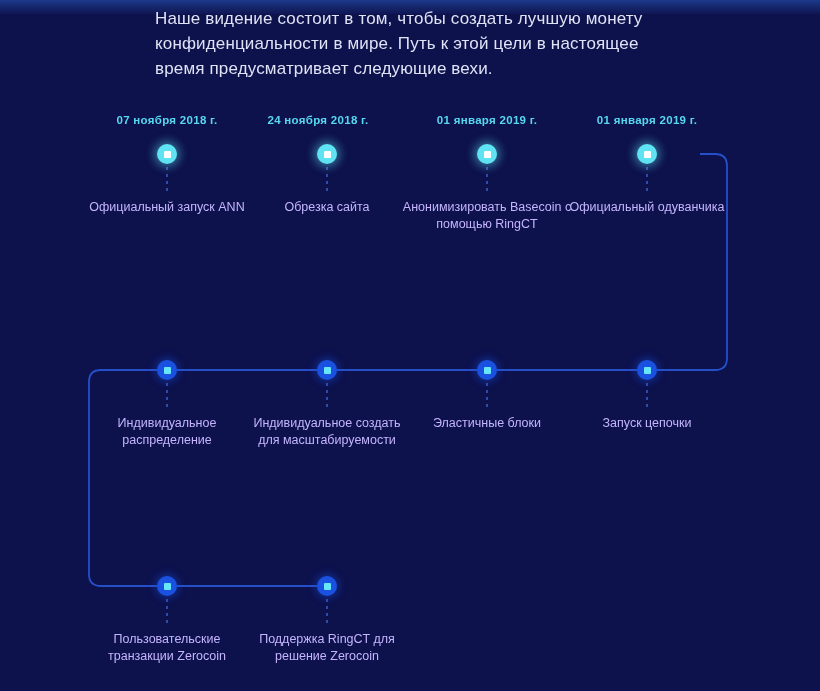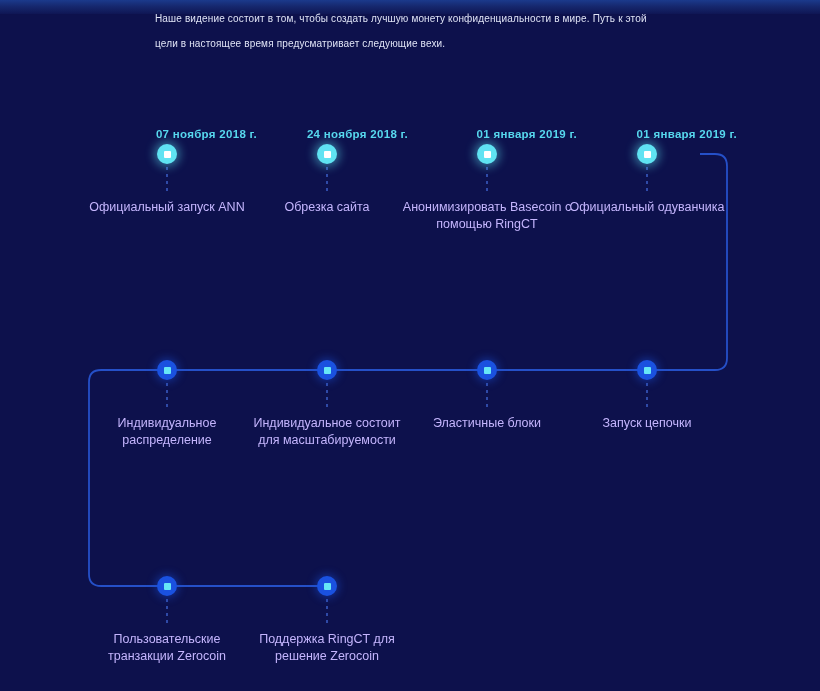--- a/index.html
+++ b/index.html
@@ -14,21 +14,21 @@
     position:absolute; left:0; top:0; width:820px; height:14px;
     background:linear-gradient(to bottom,#1b3a8c 0%, #16286e 45%, #0f1654 100%);
     z-index:0;
   }
   #intro{
     position:absolute; left:155px; top:6px; width:500px;
     z-index:4;
   }
   #intro p{
     color:#dfe3f5;
-    font-size:10px;
+    font-size:17px;
     line-height:25px;
     letter-spacing:.15px;
   }
 
   
   #canvas{
     position:absolute; left:0; top:0; width:820px; height:691px; z-index:1;
   }
 
   
@@ -50,26 +50,25 @@
     box-shadow:0 0 8px 2px rgba(26,81,224,.45);
   }
   .node.blue .core{
     width:7px; height:7px; background:#66e7f7; border-radius:1px;
   }
 
   
   .date{
     position:absolute; z-index:3;
     width:180px; margin-left:-90px;
-    text-align:right;
+    text-align:center;
     color:#57d8ee;
     font-size:11.5px;
     font-weight:bold;
     letter-spacing:.3px;
-    margin-top:14px;
   }
   .milestone{
     position:absolute; z-index:3;
     width:170px; margin-left:-85px;
     text-align:center;
     color:#c4b5fd;
     font-size:12.5px;
     line-height:17px;
   }
 </style>
@@ -150,21 +149,21 @@
     <span class="core"></span>
   </div>
 <div class="node blue" style="left:487px; top:370px;">
     <span class="core"></span>
   </div>
 <div class="node blue" style="left:647px; top:370px;">
     <span class="core"></span>
   </div>
 
 <div class="milestone" style="left:167px; top:415px;">Индивидуальное распределение</div>
-<div class="milestone" style="left:327px; top:415px;">Индивидуальное состоит для масштабируемости</div>
+<div class="milestone" style="left:327px; top:415px;">Индивидуальное создать для масштабируемости</div>
 <div class="milestone" style="left:487px; top:415px;">Эластичные блоки</div>
 <div class="milestone" style="left:647px; top:415px;">Запуск цепочки</div>
 
 <div class="node blue" style="left:167px; top:586px;">
     <span class="core"></span>
   </div>
 <div class="node blue" style="left:327px; top:586px;">
     <span class="core"></span>
   </div>
 

